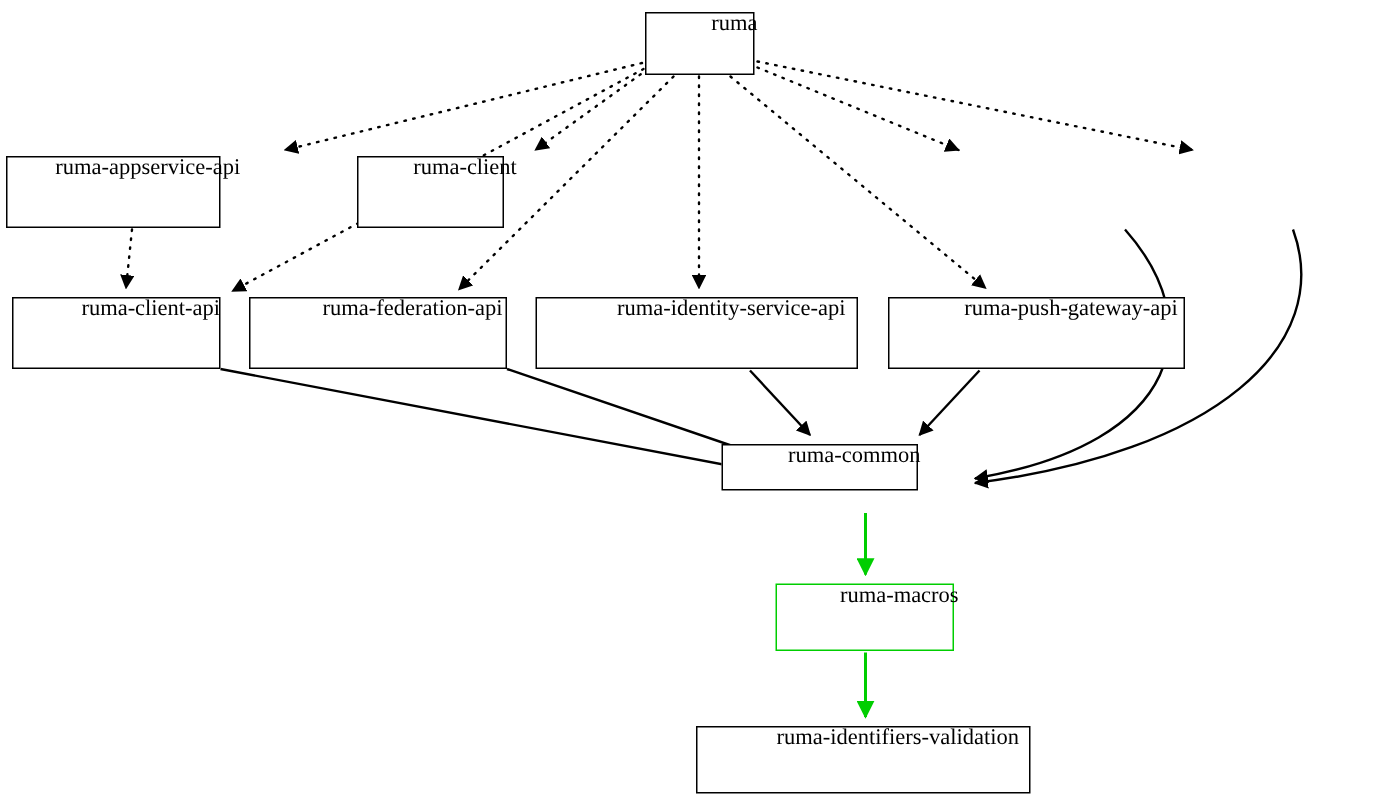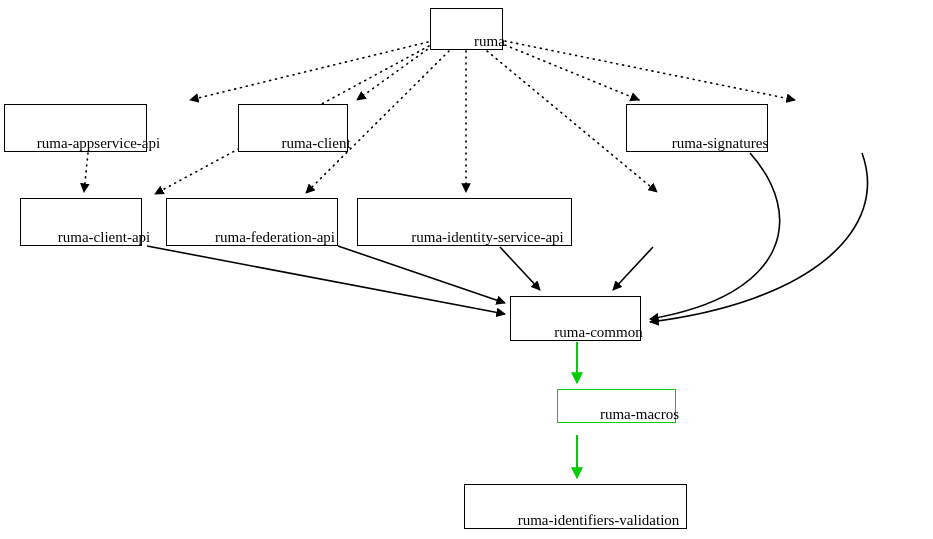--- a/index.html
+++ b/index.html
@@ -21,21 +21,21 @@
     top: 0;
     width: 933px;
     height: 539px;
   }
   .graph-node {
     position: absolute;
     box-sizing: border-box;
     background: #ffffff;
     border: 1px solid #000000;
     display: flex;
-    align-items: flex-end;
+    align-items: flex-start;
     justify-content: center;
     color: #000000;
     font-size: 15px;
     line-height: 1;
     white-space: nowrap;
     z-index: 2;
     padding-left: 46px;
   }
   .graph-node.green-node {
     border-color: #00ce00;
@@ -82,47 +82,47 @@
   </svg>
 
   <div class="graph-node" style="left:430px; top:8px; width:73px; height:42px;">
     <span class="node-label">ruma</span>
   </div>
 
   <div class="graph-node" style="left:4px; top:104px; width:143px; height:48px;">
     <span class="node-label">ruma-appservice-api</span>
   </div>
 
-  <div class="graph-node" style="left:238px; top:104px; width:110px; height:48px;">
+  <div class="graph-node" style="left:238px; top:104px; width:98px; height:48px;">
     <span class="node-label">ruma-client</span>
   </div>
 
-  <div class="graph-node" style="left:626px; top:104px; width:142px; height:48px;">
-    <span class="node-label">ruma-signatures</span>
-  </div>
 
 
-  <div class="graph-node" style="left:20px; top:198px; width:122px; height:48px;">
+  <div class="graph-node" style="left:8px; top:198px; width:139px; height:48px;">
     <span class="node-label">ruma-client-api</span>
   </div>
 
   <div class="graph-node" style="left:357px; top:198px; width:215px; height:48px;">
     <span class="node-label">ruma-identity-service-api</span>
   </div>
 
   <div class="graph-node" style="left:166px; top:198px; width:172px; height:48px;">
     <span class="node-label">ruma-federation-api</span>
   </div>
 
+  <div class="graph-node" style="left:592px; top:198px; width:198px; height:48px;">
+    <span class="node-label">ruma-push-gateway-api</span>
+  </div>
 
-  <div class="graph-node" style="left:510px; top:296px; width:131px; height:45px;">
+  <div class="graph-node" style="left:481px; top:296px; width:131px; height:31px;">
     <span class="node-label">ruma-common</span>
   </div>
 
-  <div class="graph-node green-node" style="left:517px; top:389px; width:119px; height:34px;margin-left:40px;">
+  <div class="graph-node green-node" style="left:517px; top:389px; width:119px; height:45px;">
     <span class="node-label">ruma-macros</span>
   </div>
 
   <div class="graph-node" style="left:464px; top:484px; width:223px; height:45px;">
     <span class="node-label">ruma-identifiers-validation</span>
   </div>
 
 </div>
 
 </body></html>

